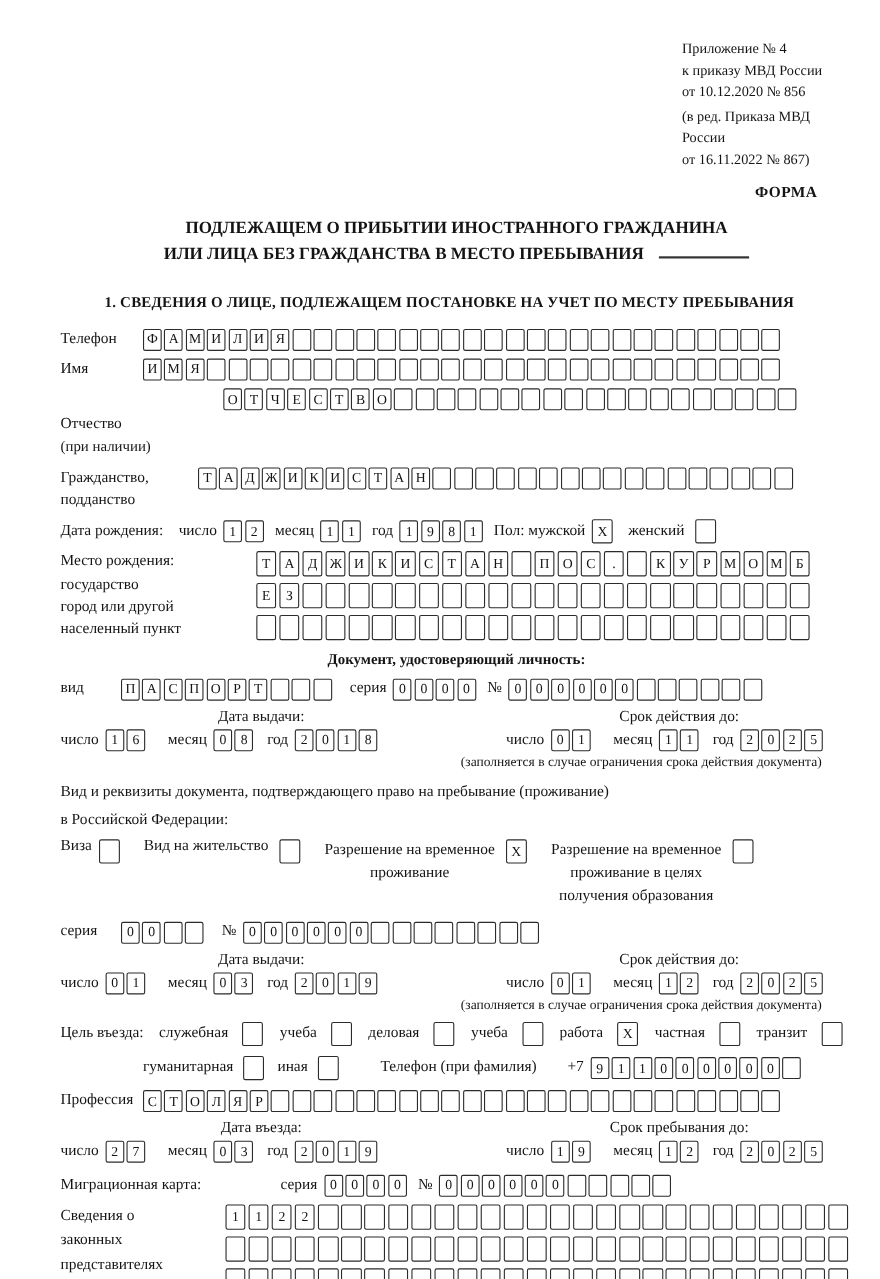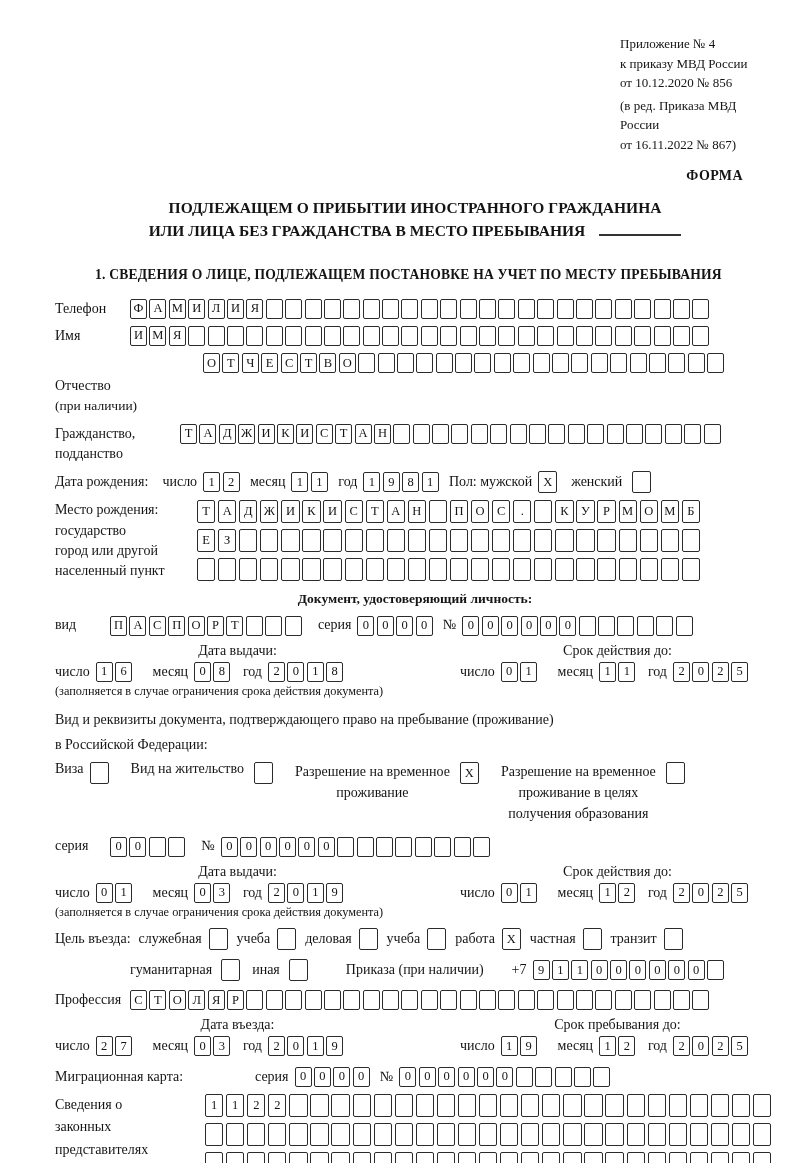--- a/index.html
+++ b/index.html
@@ -33,29 +33,29 @@
 
   .doc-heading{text-align:center;font-weight:bold;font-size:13.5px;margin:10px 0 8px 0;}
 
   .dates{display:flex;margin-top:4px;}
   .dcol-l{width:365px;}
   .dcol-r{flex:1;padding-left:40px;}
   .dhead{text-align:center;font-size:14px;margin-bottom:3px;}
   .dline{display:flex;align-items:center;font-size:14px;}
   .dline .lbl{margin-right:6px;}
   .dline .cells{margin-right:10px;}
-  .note-right{text-align:left;font-size:12.3px;padding-right:28px;margin-top:2px;margin-bottom:8px;}
+  .note-right{text-align:right;font-size:12.3px;padding-right:28px;margin-top:2px;margin-bottom:8px;}
 
   .intro{font-size:14px;line-height:1.8;}
   .permits{display:flex;align-items:flex-start;margin-top:4px;margin-bottom:12px;font-size:14px;}
   .permits .pair{display:flex;align-items:flex-start;}
   .ctr{text-align:center;line-height:1.5;}
   .permits .cbwrap{margin-left:10px;margin-top:1px;}
 
-  .purpose{display:flex;align-items:center;font-size:14px;margin-bottom:9px;flex-wrap:nowrap;}
+  .purpose{display:flex;align-items:center;font-size:14px;margin-bottom:9px;flex-wrap:nowrap;justify-content:space-between;}
   .purpose .cbwrap{margin-left:7px;margin-right:9px;}
   .purpose2{display:flex;align-items:center;font-size:14px;margin-bottom:9px;padding-left:75px;}
   .purpose2 .cbwrap{margin-left:9px;margin-right:12px;}
 
   .reps{display:flex;align-items:flex-start;margin-top:2px;}
   .reps-labels{width:150px;font-size:14px;line-height:1.6;flex-shrink:0;}
   .reps-cells .cells{margin-bottom:6px;}
   .reps-note{font-size:12.6px;text-align:center;margin-top:10px;}
 </style>
 </head>
@@ -248,21 +248,21 @@
     <div class="lbl ml8 mr6">Пол: мужской</div>
     <div class="cbwrap">
         <span class="cell">X</span>
       </div>
     <div class="lbl ml14 mr10">женский</div>
     <div class="cbwrap">
         <span class="cell"></span>
       </div>
   </div>
 
-  <div class="row row-top" style="margin-top:4px;">
+  <div class="row row-top" style="margin-top:4px;gap:36px;">
     <div class="lbl w142">
       <div>Место рождения:</div>
       <div>государство</div>
       <div>город или другой</div>
       <div>населенный пункт</div>
     </div>
     <div>
       <div class="cells cells-lg" style="margin-bottom:6px;">
           <span class="cell">Т</span>
           <span class="cell">А</span>
@@ -580,21 +580,21 @@
 
   <div class="purpose2">
     <span>гуманитарная</span>
     <span class="cbwrap">
         <span class="cell"></span>
       </span>
     <span>иная</span>
     <span class="cbwrap">
         <span class="cell"></span>
       </span>
-    <span style="margin-left:26px;">Приказа (при наличии)</span>
+    <span style="margin-left:26px;">Телефон (при фамилия)</span>
     <span style="margin-left:28px;margin-right:6px;">+7</span>
     <span class="cells">
         <span class="cell">9</span>
         <span class="cell">1</span>
         <span class="cell">1</span>
         <span class="cell">0</span>
         <span class="cell">0</span>
         <span class="cell">0</span>
         <span class="cell">0</span>
         <span class="cell">0</span>

